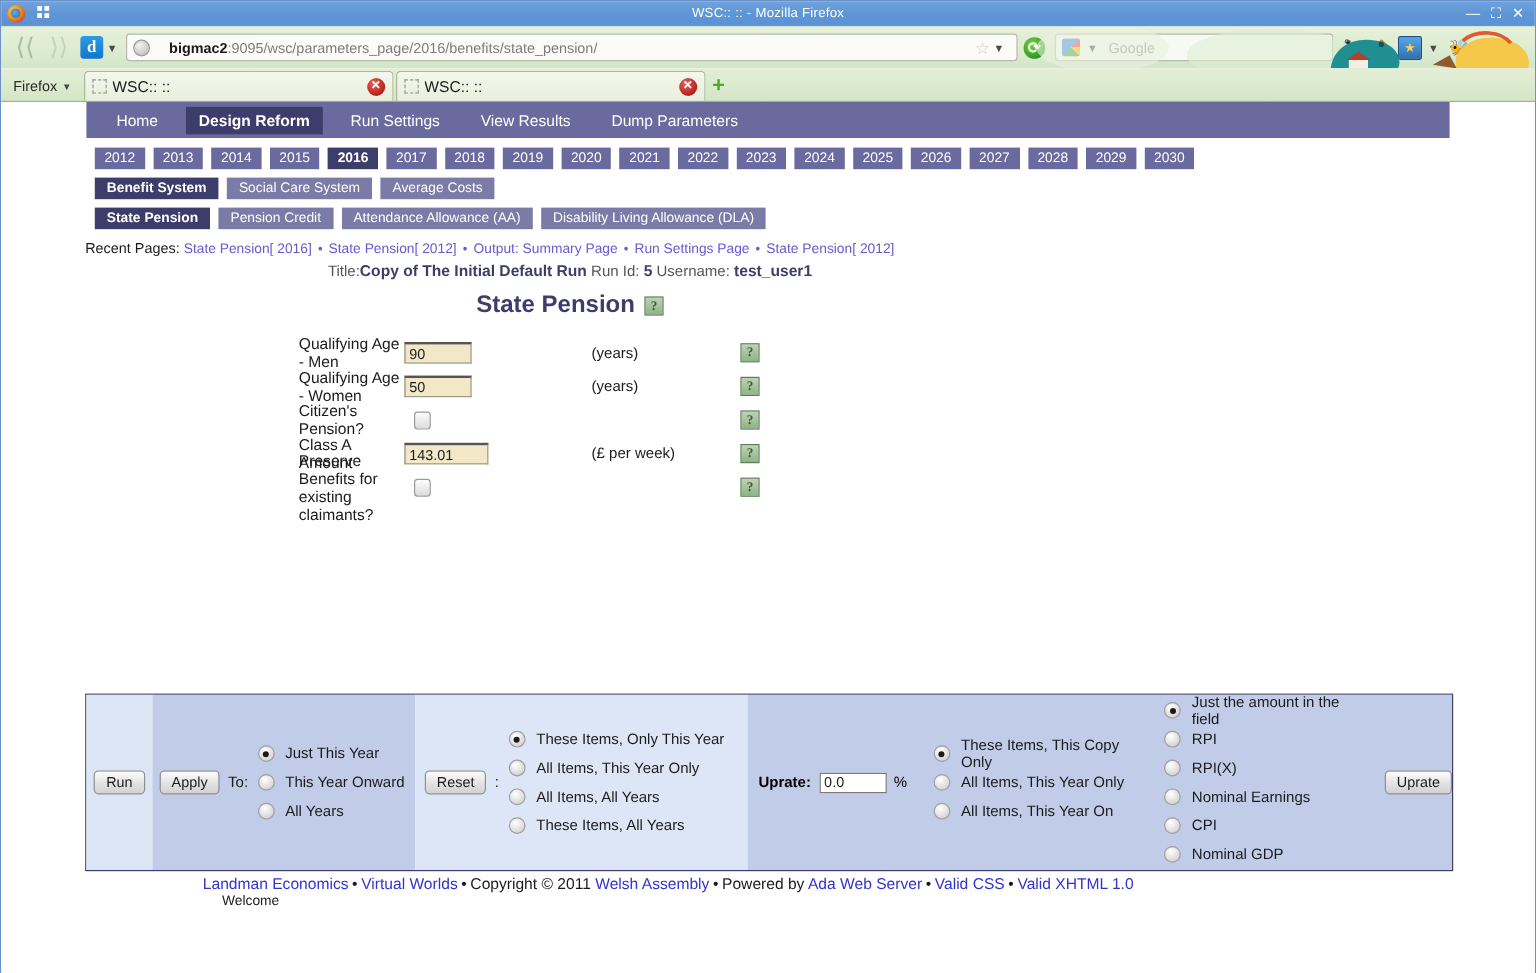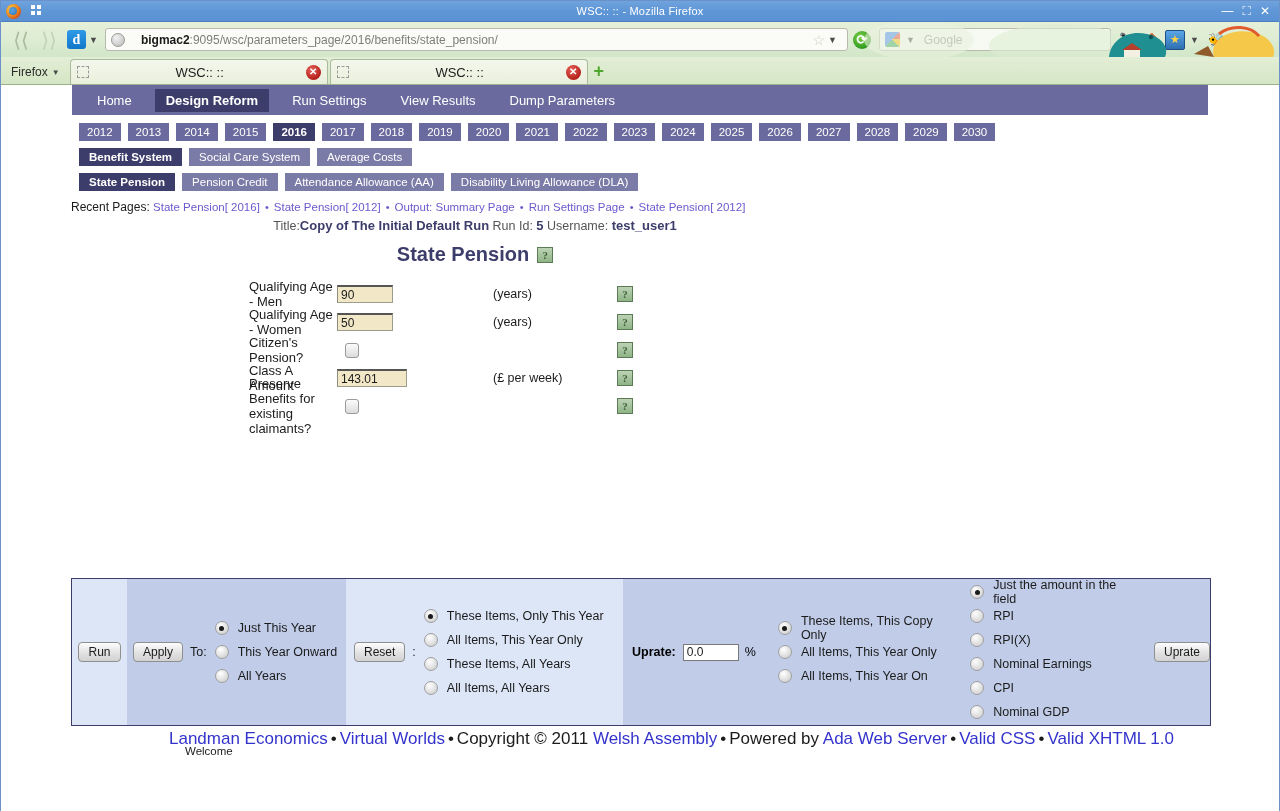--- a/index.html
+++ b/index.html
@@ -123,21 +123,20 @@
     pointer-events:none;
   }
 
   
   .tabstrip {
     height: 28px;
     background: linear-gradient(to bottom,#e3eed6,#d4e6c5);
     display:flex; align-items:flex-end; padding-left: 2px;
     border-bottom: 1px solid #9ab18a;
     position: relative;
-    text-align: center;
   }
   .ffmenu {
     font-size: 12px; color:#2a2a2a; padding: 0 10px 5px 8px; display:flex; align-items:center; gap:4px;
   }
   .ffmenu .caret { margin:0; font-size:8px; }
   .tab {
     width: 258px; height: 25px;
     background: linear-gradient(to bottom,#f4f7ec,#e9efdc);
     border: 1px solid #a9bb9c; border-bottom: none;
     border-radius: 4px 4px 0 0;
@@ -271,21 +270,21 @@
   }
   .ritem { display:flex; align-items:center; gap: 9px; height: 24px; font-size: 12.5px; color:#1b1b1b; }
 
   .lbl-to { font-size: 12.5px; color:#1b1b1b; margin: 0 8px 0 7px; }
   .uprate-input {
     width: 56px; height: 17px; background:#fff; border:1px solid #7a7a7a;
     font-size: 12px; padding-left: 3px; line-height:15px; color:#1b1b1b;
   }
 
   .footer {
-    position:absolute; left: 168px; top: 644px; font-size: 17px; color:#1b1b1b;
+    position:absolute; left: 168px; top: 644px; font-size: 13px; color:#1b1b1b;
   }
   .footer a { color: #3333cc; text-decoration:none; }
   .footer .dot { color:#1b1b1b; margin: 0 3px; }
   .welcome { position:absolute; left:168px; top: 660px; font-size: 11.5px; color:#1b1b1b;margin-left:16px; }
 </style>
 </head>
 <body>
 
 <div id="window">
 
@@ -510,25 +509,25 @@
             <div class="ritem">
               <div class="radio on"></div>
               <span>These Items, Only This Year</span>
             </div>
             <div class="ritem">
               <div class="radio"></div>
               <span>All Items, This Year Only</span>
             </div>
             <div class="ritem">
               <div class="radio"></div>
+              <span>All Items, All Years</span>
+            </div>
+            <div class="ritem">
+              <div class="radio"></div>
               <span>These Items, All Years</span>
-            </div>
-            <div class="ritem">
-              <div class="radio"></div>
-              <span>All Items, All Years</span>
             </div>
           </div>
       </div>
       <div class="seg seg-d">
         <span style="font-size:12.5px;font-weight:bold;margin-left:9px">Uprate:</span>
         <input class="uprate-input" style="margin-left: 7px;" value="0.0">
         <span style="font-size:12.5px;margin-left:6px">%</span>
         <div id="uprscope" style="margin-left:22px">
             <div class="ritem">
               <div class="radio on"></div>

